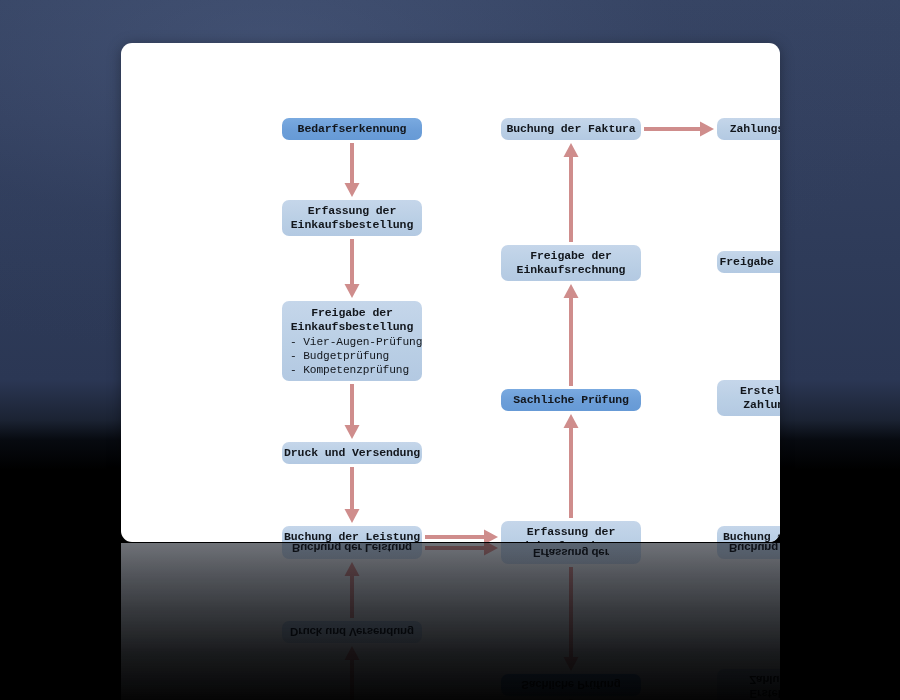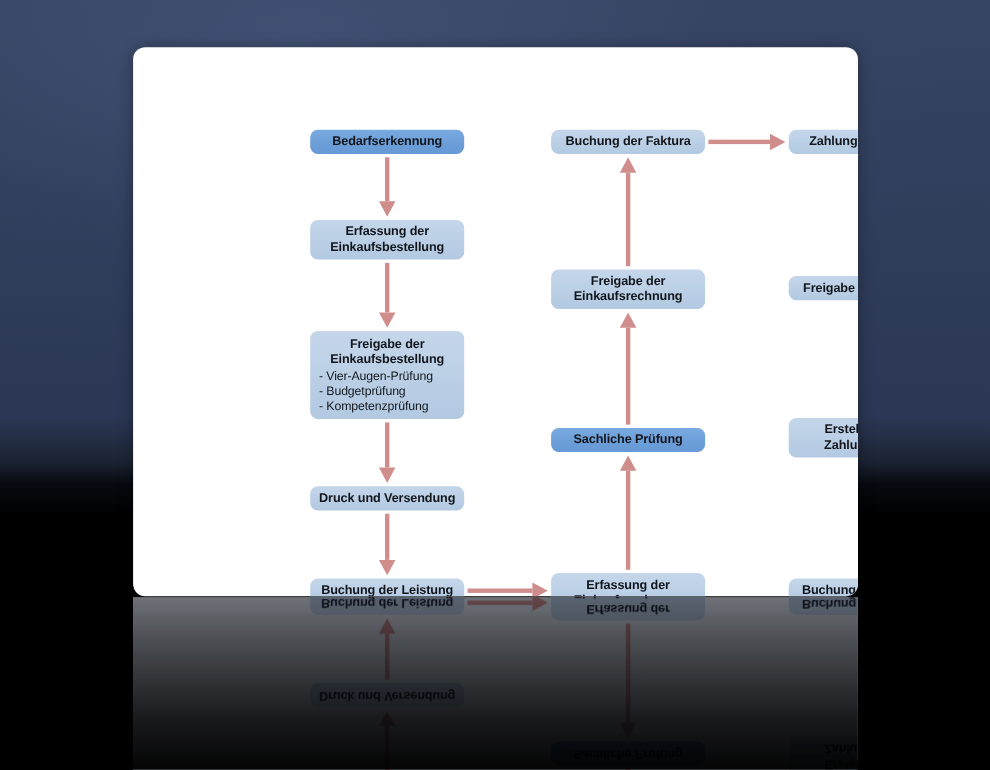--- a/index.html
+++ b/index.html
@@ -22,20 +22,21 @@
        rgba(92,110,150,0.30) 0%, rgba(60,75,110,0.10) 45%, rgba(0,0,0,0) 75%);
     pointer-events:none;
   }
 
   
   .card{
     position:absolute;left:121px;top:43px;width:659px;height:499px;
     background:#ffffff;border-radius:11px;
     box-shadow:0 2px 14px rgba(0,0,0,0.35);
     overflow:hidden;
+    font-family:Liberation Mono, monospace;
   }
   .diagram{position:relative;width:659px;height:499px;}
 
   
   .node{
     position:absolute;box-sizing:border-box;
     border-radius:7px;
     display:flex;flex-direction:column;align-items:center;justify-content:center;
     text-align:center;
     color:#12161c;

